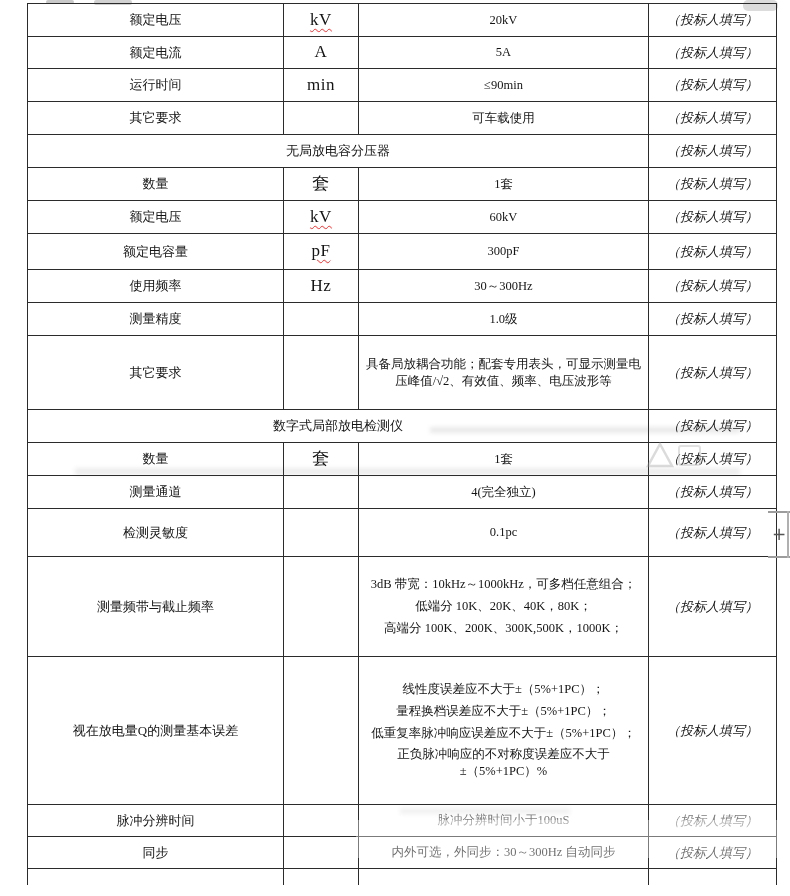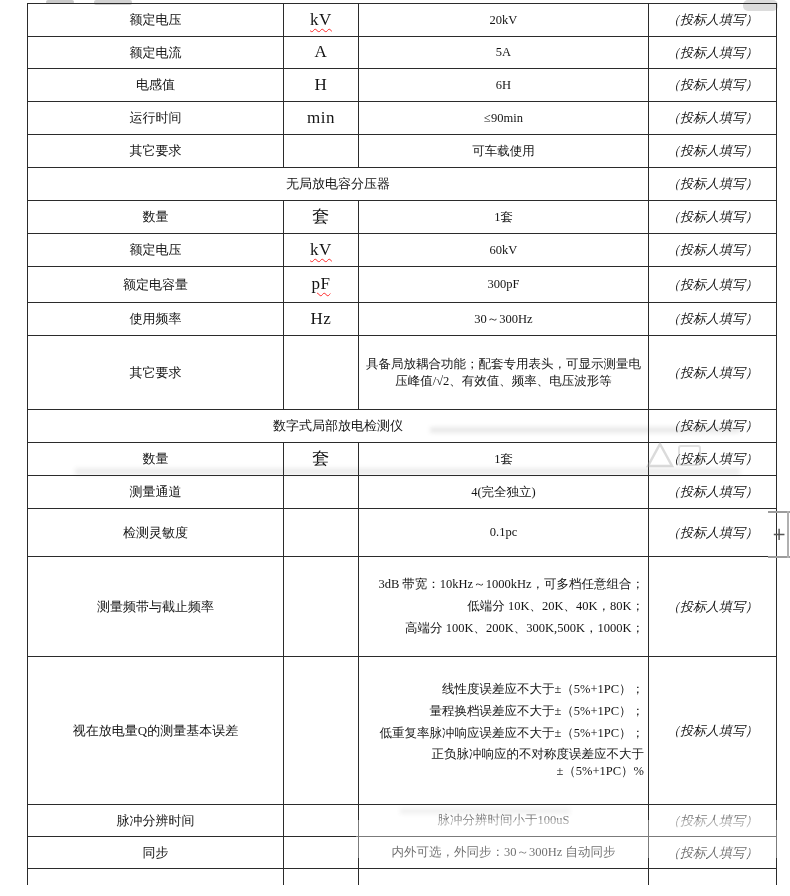--- a/index.html
+++ b/index.html
@@ -33,21 +33,21 @@
     font-size:13px;
     line-height:1.35;
     padding:2px 4px;
     overflow:hidden;
   }
   .c-name{font-size:13px;}
   .c-unit{font-size:17px;letter-spacing:.5px;}
   .c-value{font-size:12.5px;}
   .c-fill{font-size:13px;font-style:italic;}
   .c-section{font-size:13px;}
-  .val p{margin:5px 0;text-align:right;}
+  .val p{margin:5px 0;}
   .sq{
     text-decoration:underline wavy var(--spell);
     text-decoration-thickness:1px;
     text-underline-offset:3px;
   }
   tr.faded .c-value,tr.faded .c-fill{color:var(--faded);}
   tr.partial td{border-bottom:none;}
 
   
   .frag{position:absolute;pointer-events:none;}
@@ -117,34 +117,20 @@
     </td>
     <td class="c-value">
       <div class="val">5A</div>
     </td>
     <td class="c-fill">
       <span>（投标人填写）</span>
     </td>
   </tr>
         <tr style="height: 33px;">
     <td class="c-name">
-      <span>电感值</span>
-    </td>
-    <td class="c-unit">
-      <span>H</span>
-    </td>
-    <td class="c-value">
-      <div class="val">6H</div>
-    </td>
-    <td class="c-fill">
-      <span>（投标人填写）</span>
-    </td>
-  </tr>
-        <tr style="height: 33px;">
-    <td class="c-name">
       <span>运行时间</span>
     </td>
     <td class="c-unit">
       <span>min</span>
     </td>
     <td class="c-value">
       <div class="val">≤90min</div>
     </td>
     <td class="c-fill">
       <span>（投标人填写）</span>
@@ -216,20 +202,34 @@
   </tr>
         <tr style="height: 33px;">
     <td class="c-name">
       <span>使用频率</span>
     </td>
     <td class="c-unit">
       <span>Hz</span>
     </td>
     <td class="c-value">
       <div class="val">30～300Hz</div>
+    </td>
+    <td class="c-fill">
+      <span>（投标人填写）</span>
+    </td>
+  </tr>
+        <tr style="height: 33px;">
+    <td class="c-name">
+      <span>测量精度</span>
+    </td>
+    <td class="c-unit">
+      <span></span>
+    </td>
+    <td class="c-value">
+      <div class="val">1.0级</div>
     </td>
     <td class="c-fill">
       <span>（投标人填写）</span>
     </td>
   </tr>
         <tr style="height: 74px;">
     <td class="c-name">
       <span>其它要求</span>
     </td>
     <td class="c-unit">

